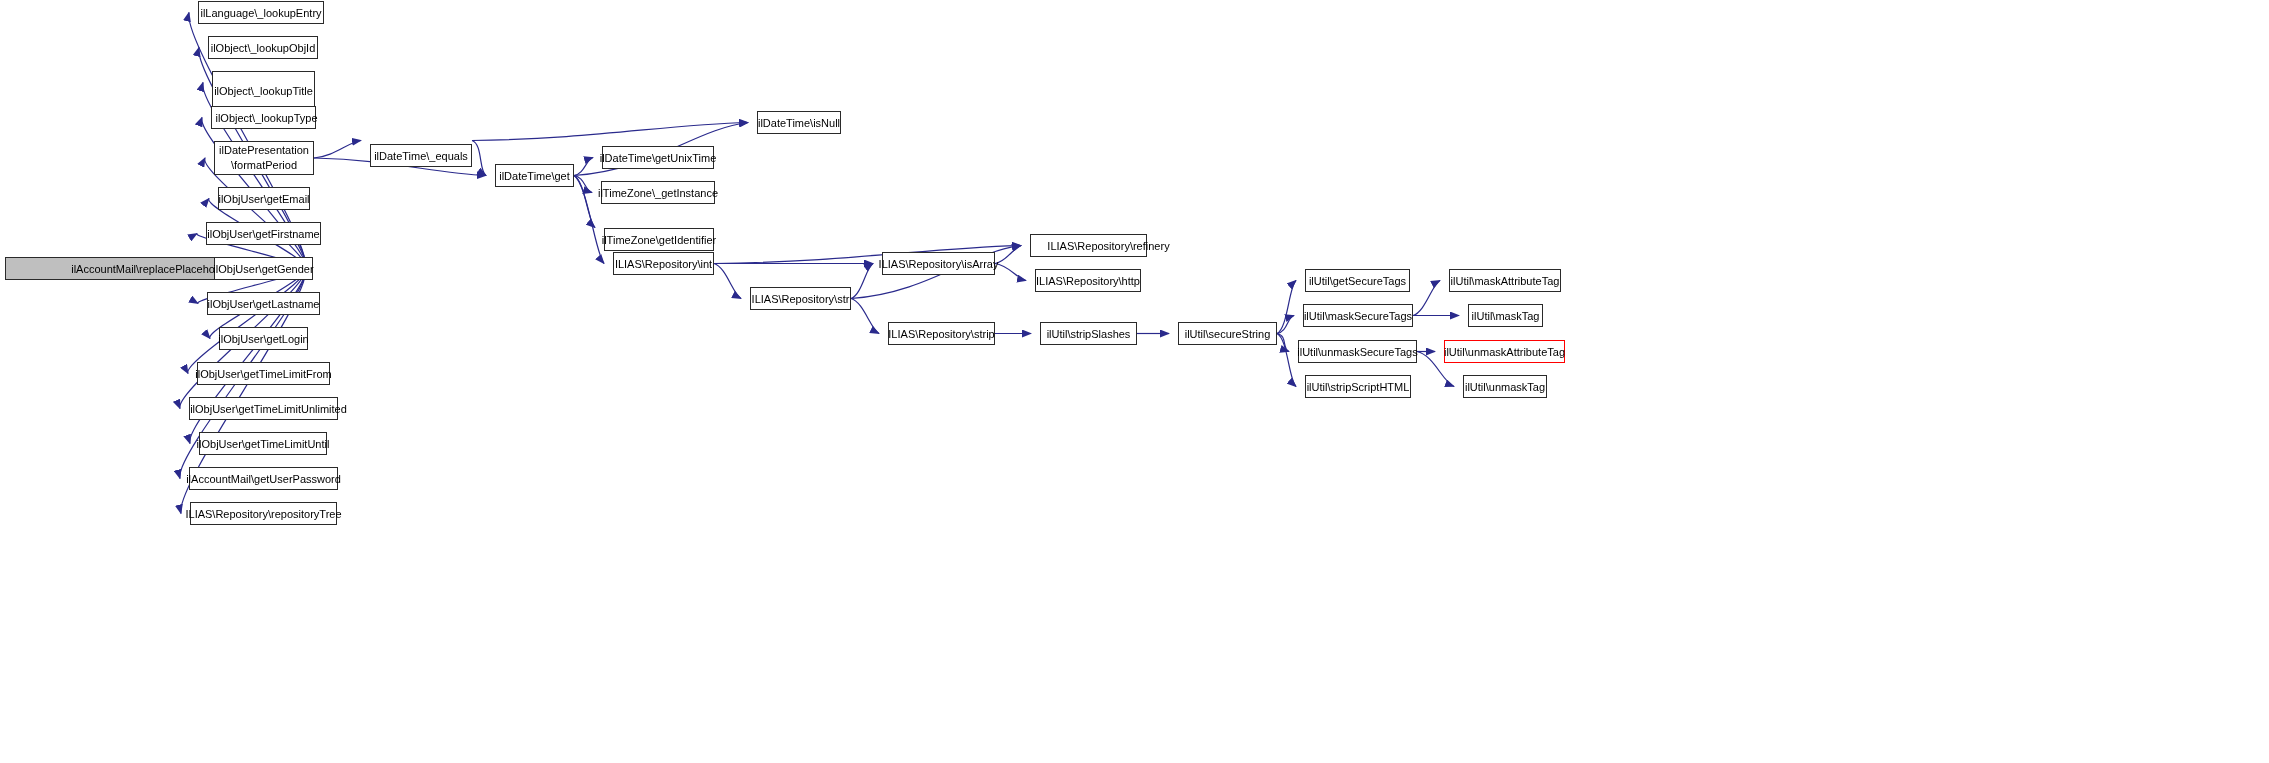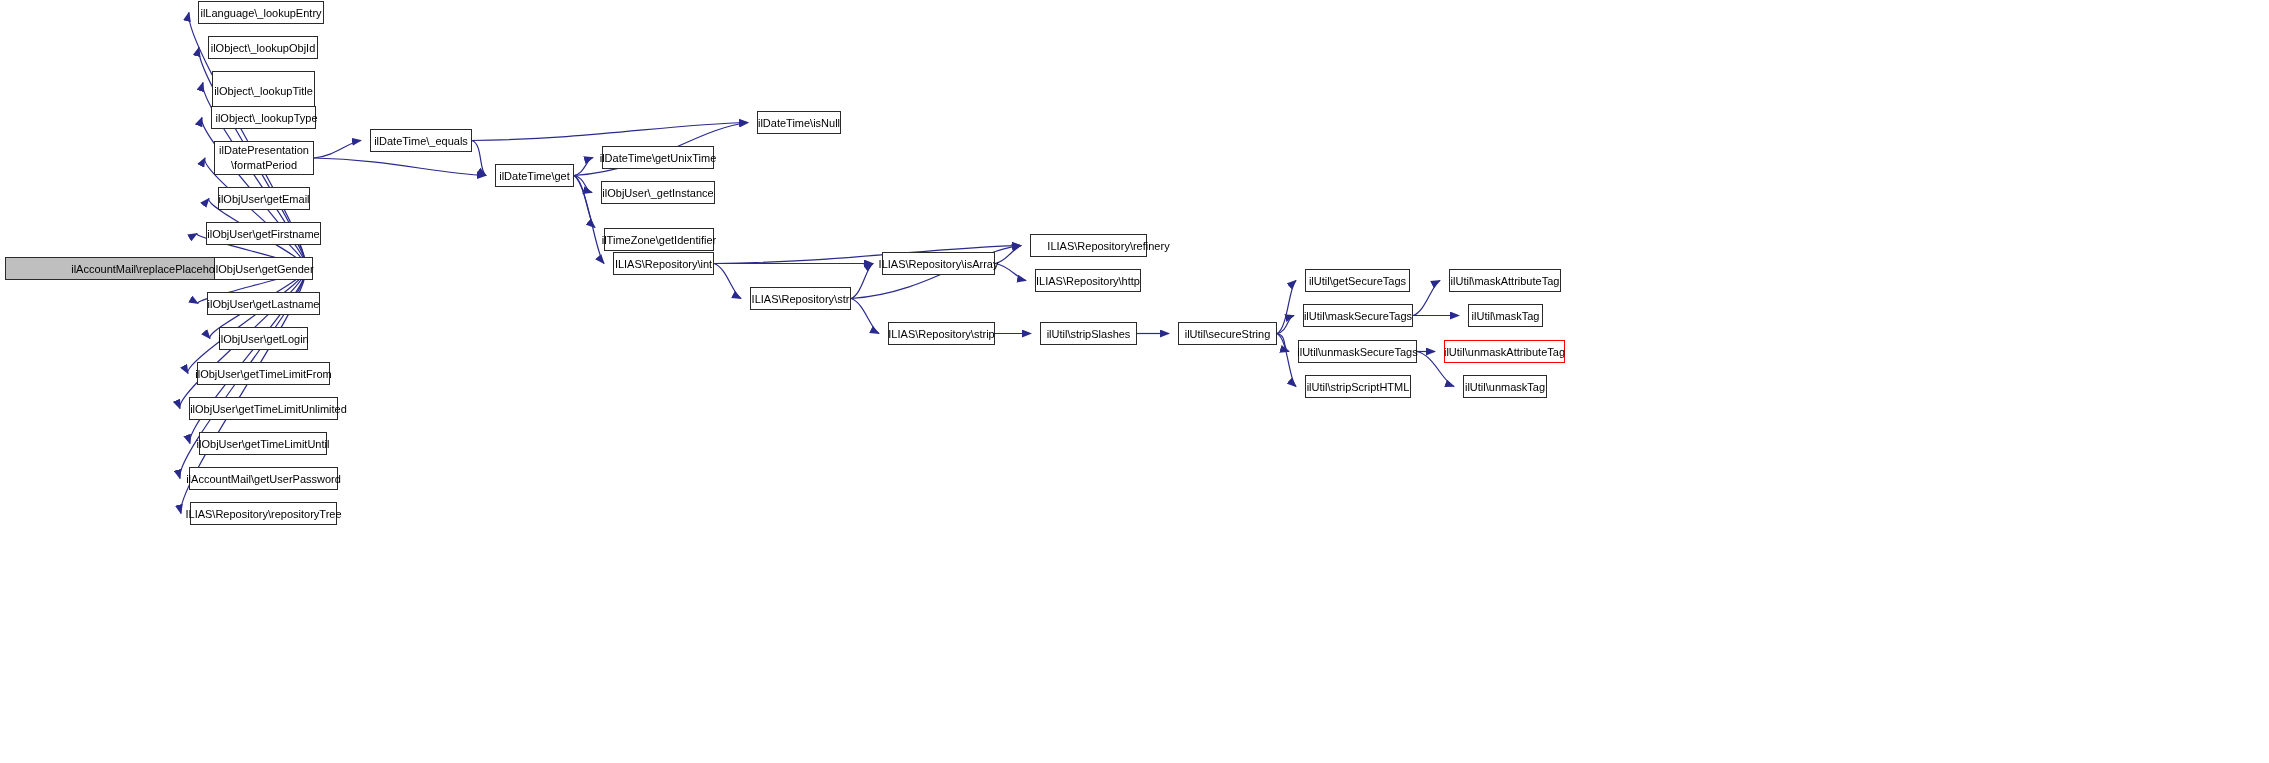--- a/index.html
+++ b/index.html
@@ -90,25 +90,25 @@
     <div class="node" style="left: 218px; top: 187px; width: 92px; height: 23px;">ilObjUser\getEmail</div>
     <div class="node" style="left: 206px; top: 222px; width: 115px; height: 23px;">ilObjUser\getFirstname</div>
     <div class="node" style="left: 214px; top: 257px; width: 99px; height: 23px;">ilObjUser\getGender</div>
     <div class="node" style="left: 207px; top: 292px; width: 113px; height: 23px;">ilObjUser\getLastname</div>
     <div class="node" style="left: 219px; top: 327px; width: 89px; height: 23px;">ilObjUser\getLogin</div>
     <div class="node" style="left: 197px; top: 362px; width: 133px; height: 23px;">ilObjUser\getTimeLimitFrom</div>
     <div class="node" style="left: 189px; top: 397px; width: 149px; height: 23px; padding-left: 10px;">ilObjUser\getTimeLimitUnlimited</div>
     <div class="node" style="left: 199px; top: 432px; width: 128px; height: 23px;">ilObjUser\getTimeLimitUntil</div>
     <div class="node" style="left: 189px; top: 467px; width: 149px; height: 23px;">ilAccountMail\getUserPassword</div>
     <div class="node" style="left: 190px; top: 502px; width: 147px; height: 23px;">ILIAS\Repository\repositoryTree</div>
-    <div class="node" style="left: 370px; top: 129px; width: 102px; height: 23px;">ilDateTime\_equals</div>
+    <div class="node" style="left: 370px; top: 144px; width: 102px; height: 23px;">ilDateTime\_equals</div>
     <div class="node" style="left: 495px; top: 164px; width: 79px; height: 23px;">ilDateTime\get</div>
     <div class="node" style="left: 757px; top: 111px; width: 84px; height: 23px;">ilDateTime\isNull</div>
     <div class="node" style="left: 602px; top: 146px; width: 112px; height: 23px;">ilDateTime\getUnixTime</div>
-    <div class="node" style="left: 601px; top: 181px; width: 114px; height: 23px;">ilObjUser\_getInstance</div>
+    <div class="node" style="left: 601px; top: 181px; width: 114px; height: 23px;">ilTimeZone\_getInstance</div>
     <div class="node" style="left: 604px; top: 216px; width: 110px; height: 23px; margin-top: 12px;">ilTimeZone\getIdentifier</div>
     <div class="node" style="left: 613px; top: 252px; width: 101px; height: 23px;">ILIAS\Repository\int</div>
     <div class="node" style="left: 750px; top: 287px; width: 101px; height: 23px;">ILIAS\Repository\str</div>
     <div class="node" style="left: 888px; top: 322px; width: 107px; height: 23px;">ILIAS\Repository\strip</div>
     <div class="node" style="left: 882px; top: 252px; width: 113px; height: 23px;">ILIAS\Repository\isArray</div>
     <div class="node" style="left: 1030px; top: 234px; width: 117px; height: 23px; padding-left: 40px;">ILIAS\Repository\refinery</div>
     <div class="node" style="left: 1035px; top: 269px; width: 106px; height: 23px;">ILIAS\Repository\http</div>
     <div class="node" style="left: 1040px; top: 322px; width: 97px; height: 23px;">ilUtil\stripSlashes</div>
     <div class="node" style="left: 1178px; top: 322px; width: 99px; height: 23px;">ilUtil\secureString</div>
     <div class="node" style="left: 1305px; top: 269px; width: 105px; height: 23px;">ilUtil\getSecureTags</div>

